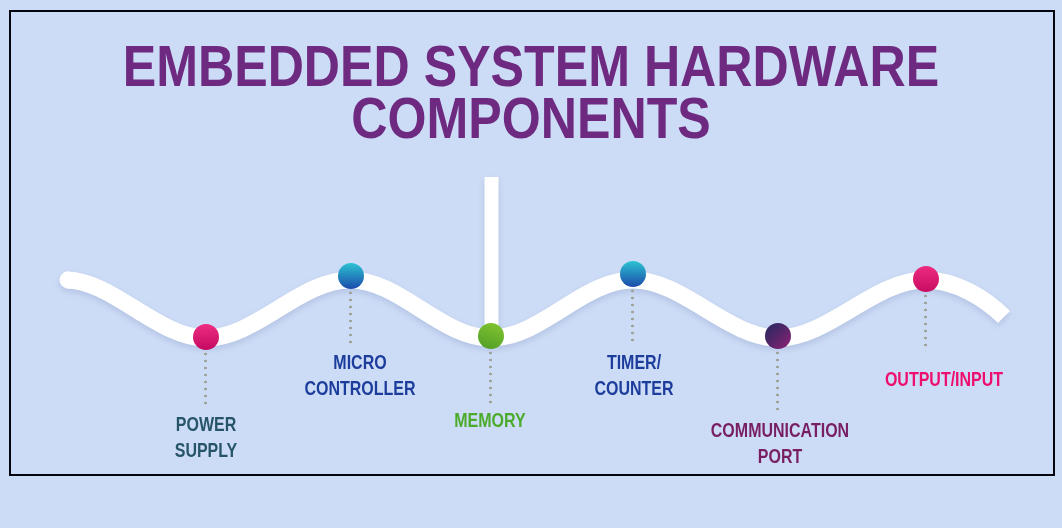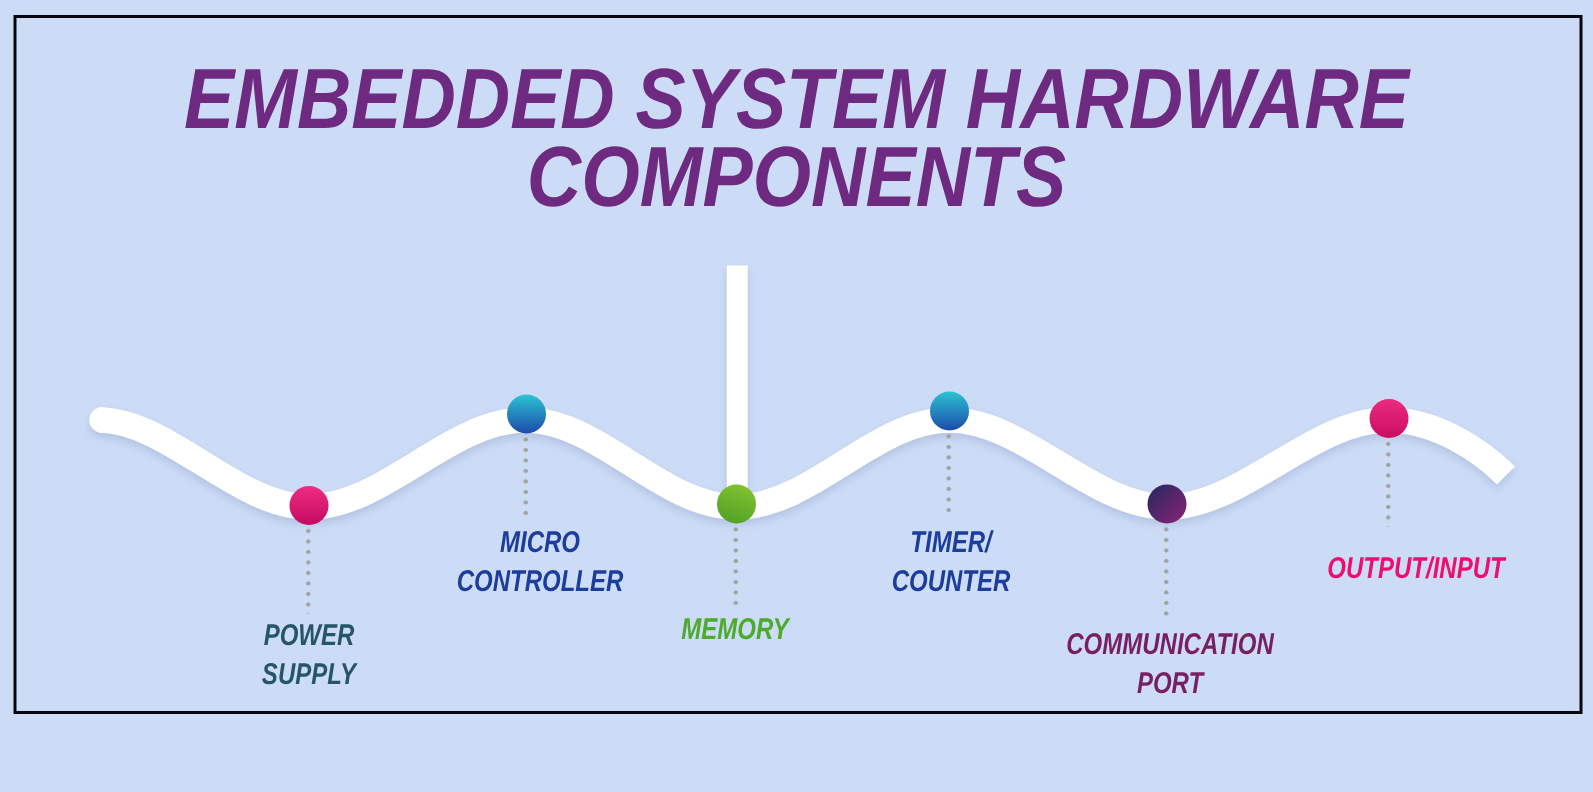--- a/index.html
+++ b/index.html
@@ -2,21 +2,20 @@
 <html><head>
 <meta charset="utf-8">
 <style>
   html,body{margin:0;padding:0;background:#cddcf6;}
   .canvas{
     position:relative;
     width:1062px;height:486px;
     background:#cddcf6;
     overflow:hidden;
     font-family:"Liberation Sans",sans-serif;
-    font-style:italic;
   }
   .frame{
     position:absolute;
     left:9px;top:10px;right:7px;bottom:10px;
     border:2px solid #05050e;
     pointer-events:none;
   }
   
   .title{
     position:absolute;left:0;right:0;top:40px;

